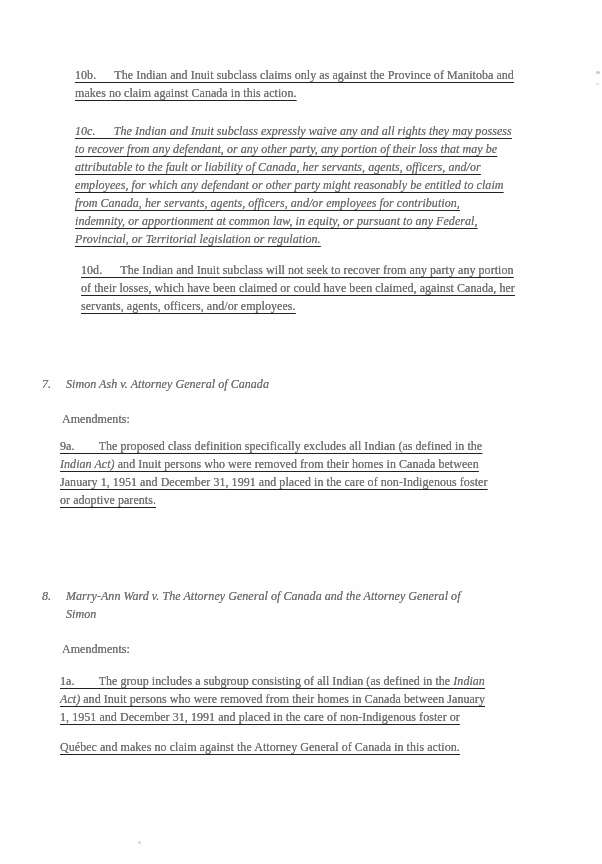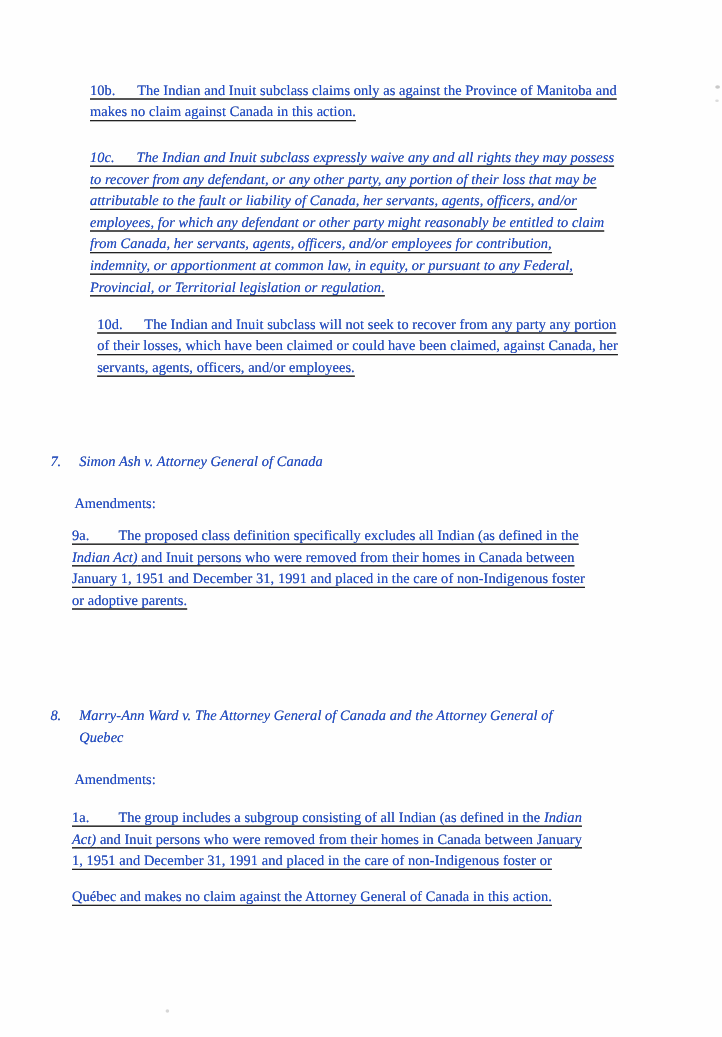--- a/index.html
+++ b/index.html
@@ -7,21 +7,21 @@
     padding: 0;
     background: #ffffff;
   }
   .page {
     position: relative;
     width: 602px;
     height: 864px;
     background: #fefefe;
     overflow: hidden;
     font-family: "Liberation Serif", "DejaVu Serif", serif;
-    color: #1d4ed8;
+    color: #737373;
   }
   .doc {
     position: absolute;
     left: 70px;
     top: 66px;
     width: 510px;
   }
   .block {
     position: relative;
   }
@@ -87,21 +87,21 @@
       </div>
       <div class="block underline" style="margin-top: 9px; margin-left: -10px;">
         <div class="line"><span>9a.        The proposed class definition specifically excludes all Indian (as defined in the</span></div>
         <div class="line"><span class="it">Indian Act)</span><span> and Inuit persons who were removed from their homes in Canada between</span></div>
         <div class="line"><span>January 1, 1951 and December 31, 1991 and placed in the care of non-Indigenous foster</span></div>
         <div class="line"><span>or adoptive parents.</span></div>
       </div>
       <div class="block italic" style="margin-top: 78px; margin-left: -4px;">
         <span class="num">8.</span>
         <div class="line"><span>Marry-Ann Ward v. The Attorney General of Canada and the Attorney General of</span></div>
-        <div class="line"><span>Quebec</span></div>
+        <div class="line"><span>Simon</span></div>
       </div>
       <div class="block" style="margin-top: 17px; margin-left: -8px;">
         <div class="line"><span>Amendments:</span></div>
       </div>
       <div class="block underline" style="margin-top: 14px; margin-left: -10px;">
         <div class="line"><span>1a.        The group includes a subgroup consisting of all Indian (as defined in the </span><span class="it">Indian</span></div>
         <div class="line"><span class="it">Act)</span><span> and Inuit persons who were removed from their homes in Canada between January</span></div>
         <div class="line"><span>1, 1951 and December 31, 1991 and placed in the care of non-Indigenous foster or</span></div>
       </div>
       <div class="block underline" style="margin-top: 12px; margin-left: -10px;">

